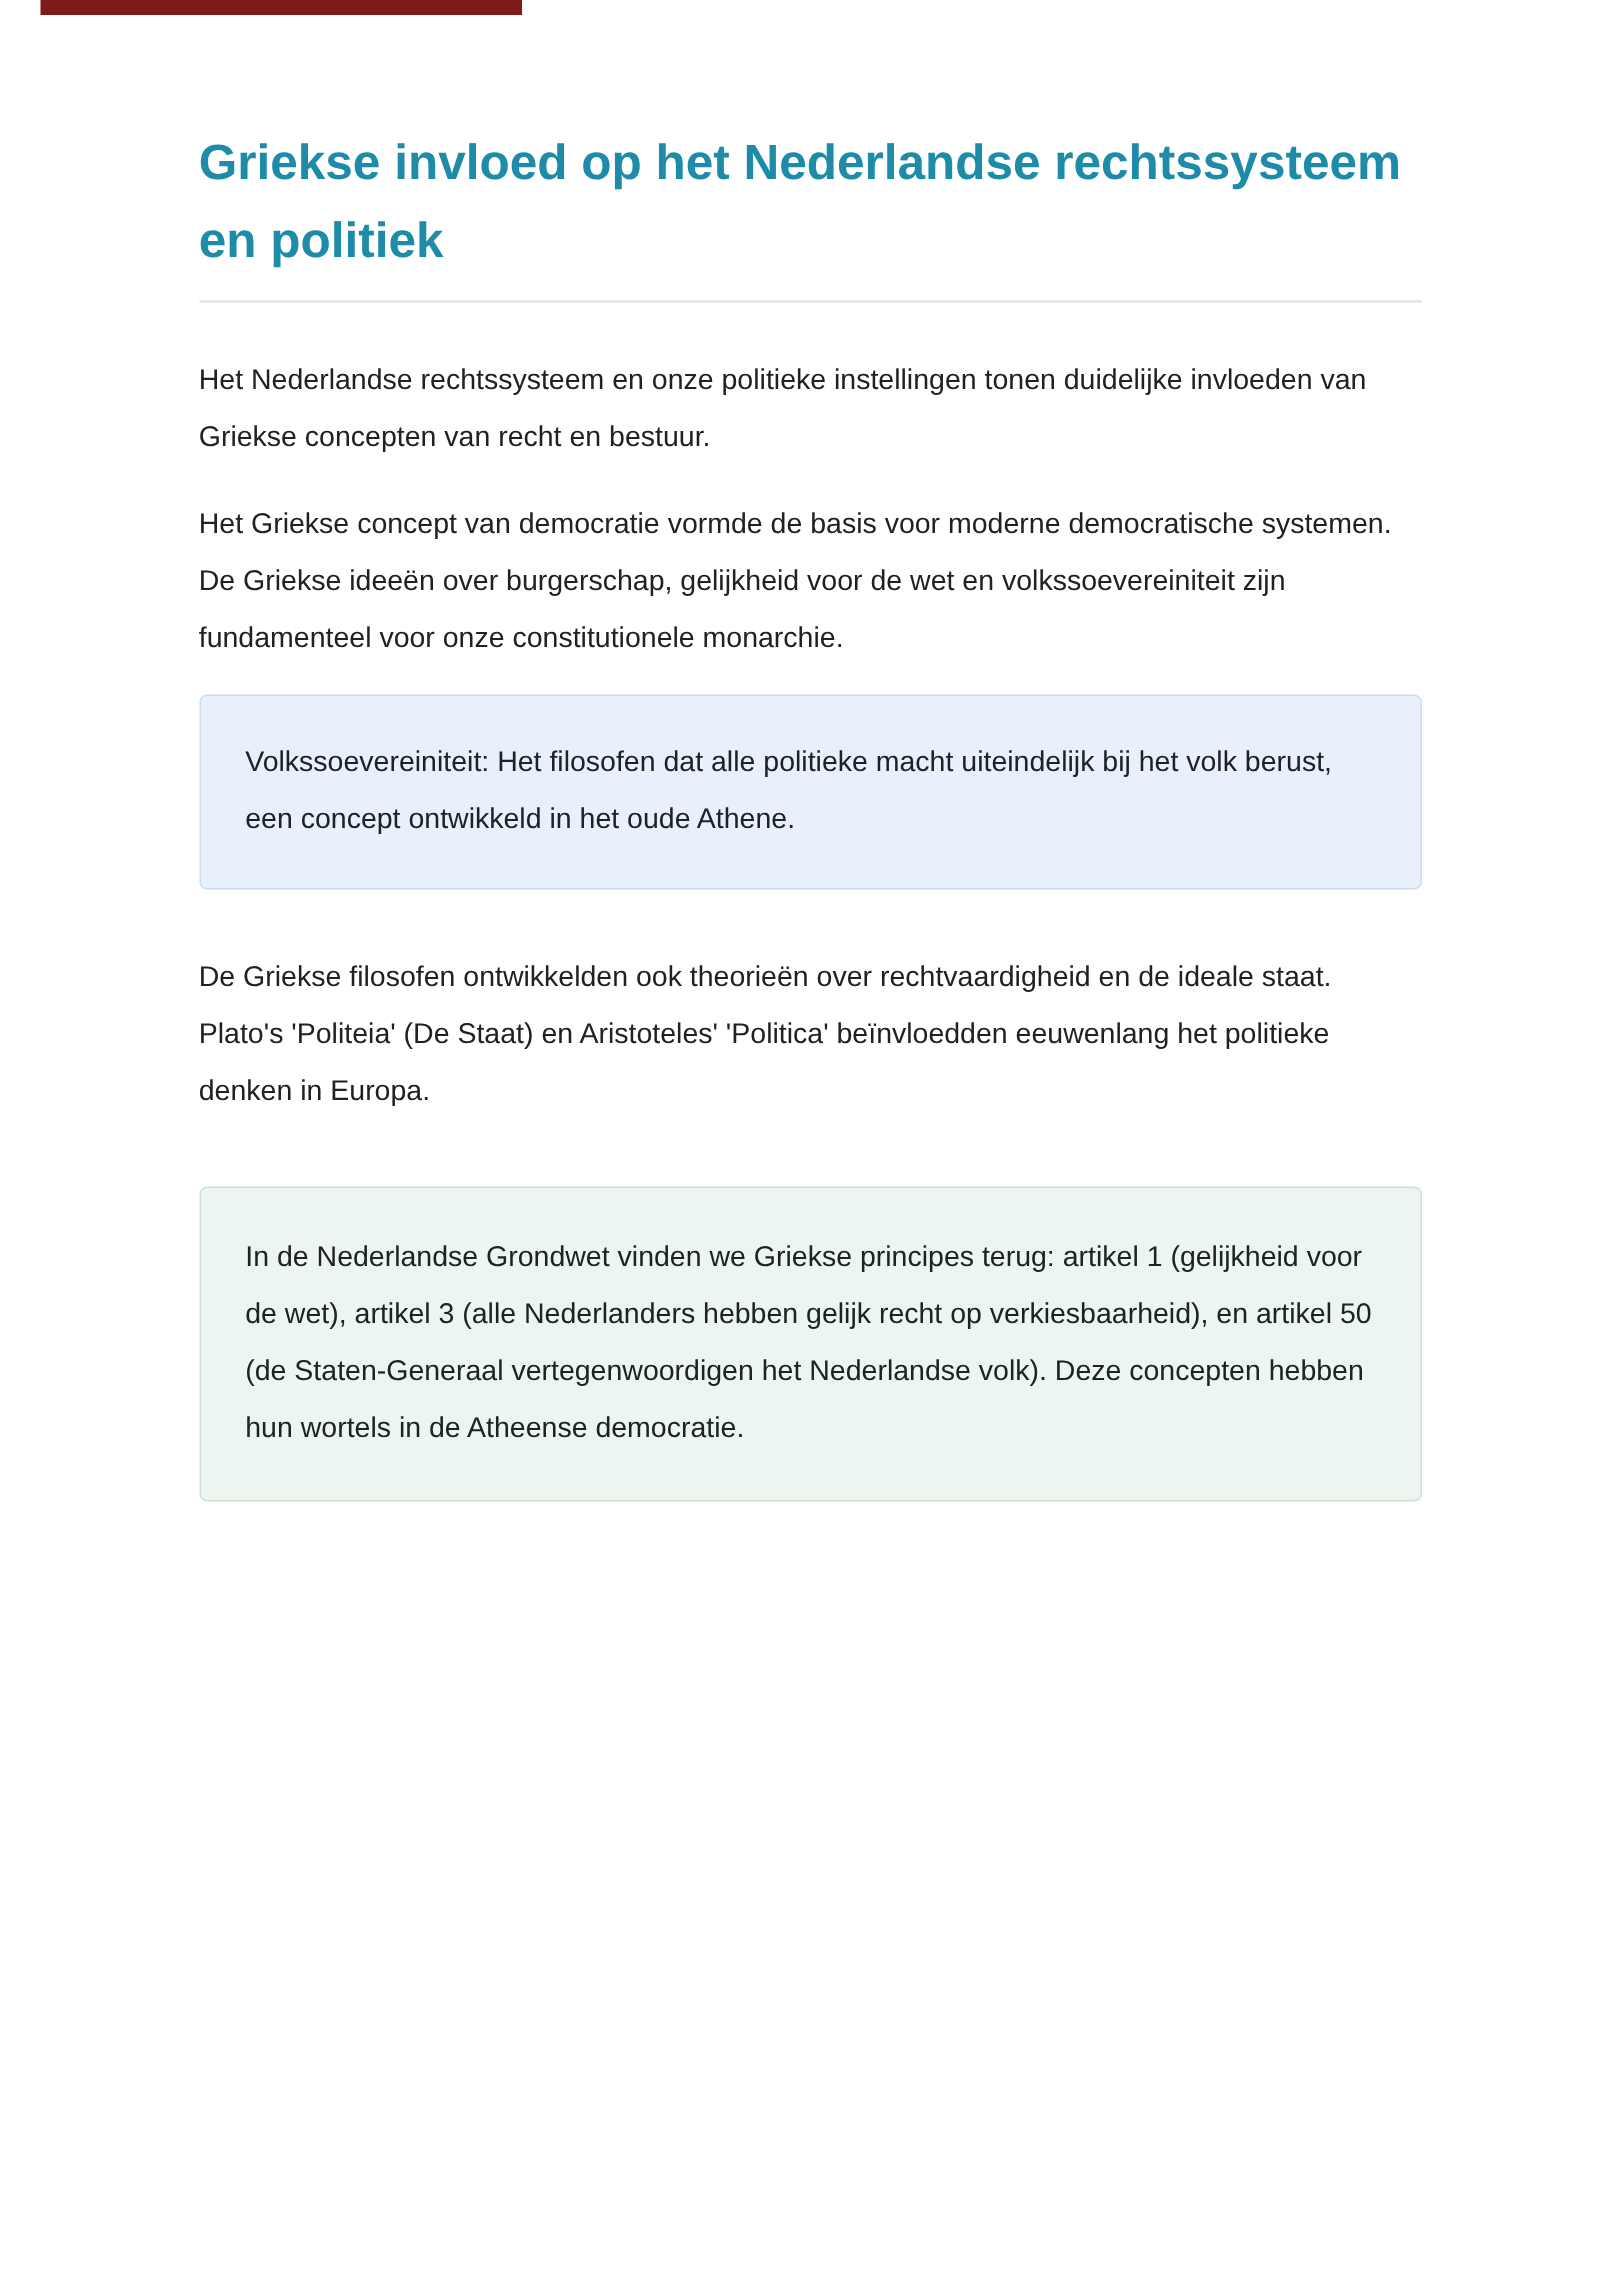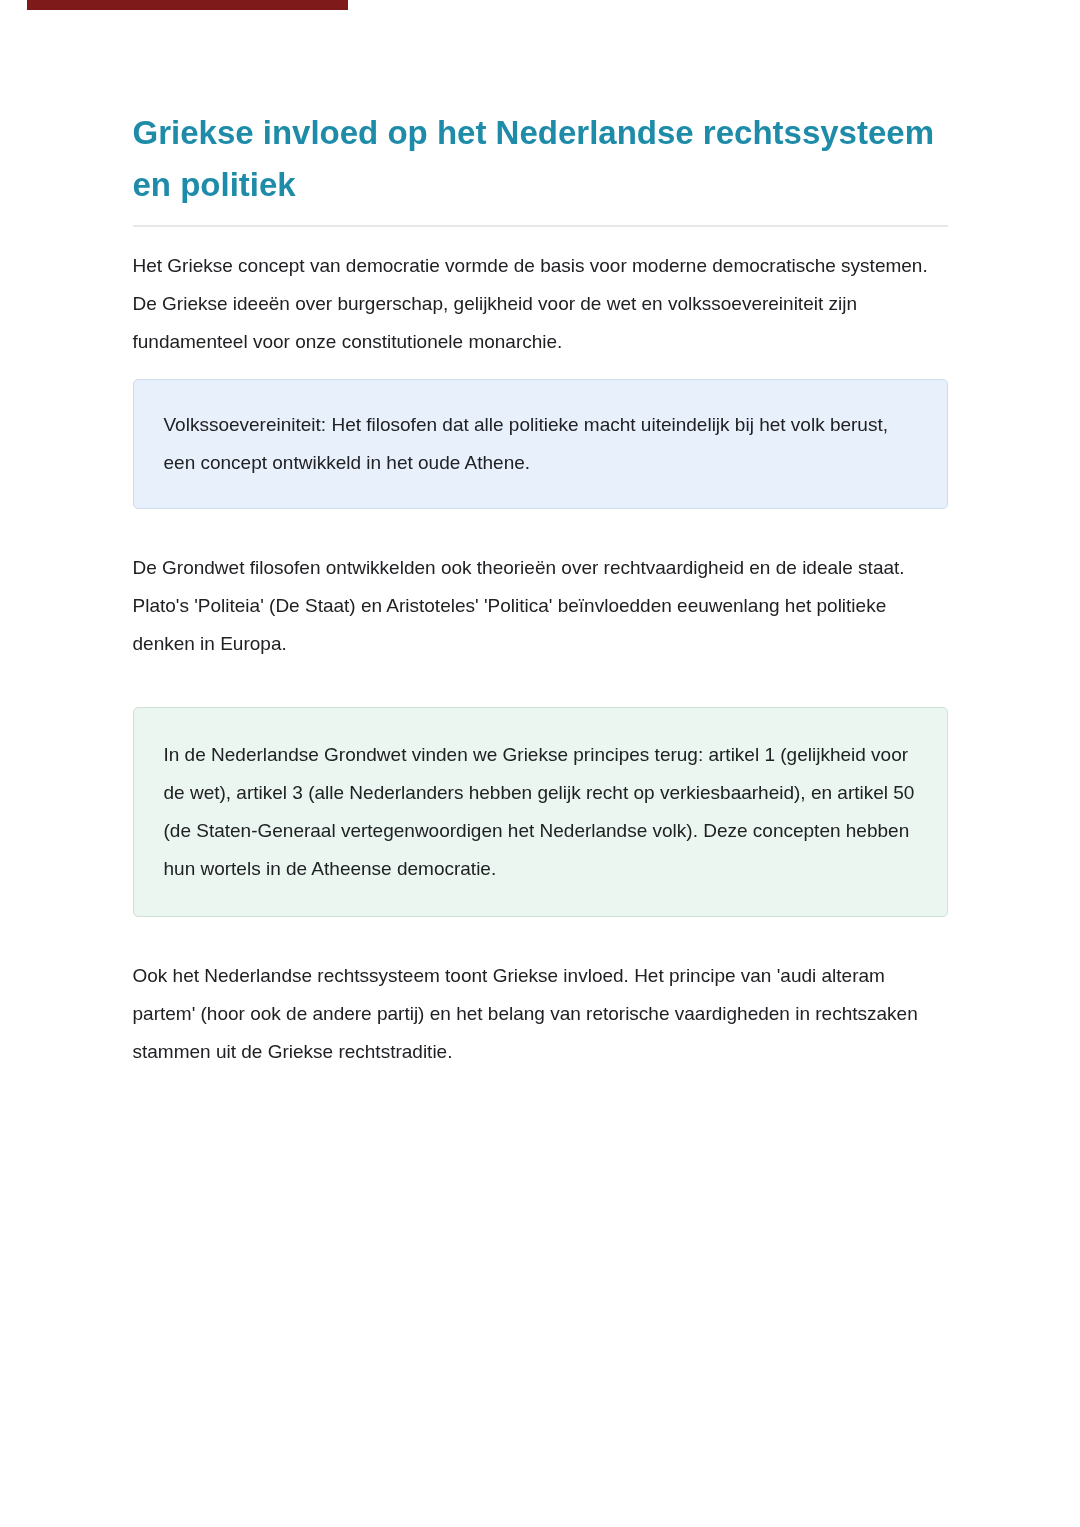--- a/index.html
+++ b/index.html
@@ -30,21 +30,21 @@
     position:absolute;
     top:0;
     left:27px;
     width:321px;
     height:10px;
     background:var(--top-bar-red);
   }
   .content{
     width:815px;
     margin:0 auto;
-    padding-top:107px;
+    padding-top:82px;
   }
   h1.page-title{
     color:var(--heading-teal);
     font-size:33px;
     font-weight:700;
     line-height:1.58;
     letter-spacing:0;
   }
   .title-divider{
     border:none;
@@ -91,29 +91,29 @@
 <body>
 
 <div class="top-accent-bar"></div>
 
 <main class="content">
 
   <h1 class="page-title">Griekse invloed op het Nederlandse rechtssysteem en politiek</h1>
 
   <hr class="title-divider">
 
+  <p class="body-text">Het Nederlandse rechtssysteem en onze politieke instellingen tonen duidelijke invloeden van Griekse concepten van recht en bestuur.</p>
 
 
   <p class="body-text after-heading">Het Griekse concept van democratie vormde de basis voor moderne democratische systemen. De Griekse ideeën over burgerschap, gelijkheid voor de wet en volkssoevereiniteit zijn fundamenteel voor onze constitutionele monarchie.</p>
 
   <div class="callout callout-definition">
     <p>Volkssoevereiniteit: Het filosofen dat alle politieke macht uiteindelijk bij het volk berust, een concept ontwikkeld in het oude Athene.</p>
   </div>
 
-  <p class="body-text after-callout">De Grondwet filosofen ontwikkelden ook theorieën over rechtvaardigheid en de ideale staat. Plato's 'Politeia' (De Staat) en Aristoteles' 'Politica' beïnvloedden eeuwenlang het politieke denken in Europa.</p>
+  <p class="body-text after-callout">De Griekse filosofen ontwikkelden ook theorieën over rechtvaardigheid en de ideale staat. Plato's 'Politeia' (De Staat) en Aristoteles' 'Politica' beïnvloedden eeuwenlang het politieke denken in Europa.</p>
 
   <div class="callout callout-example">
     <p>In de Nederlandse Grondwet vinden we Griekse principes terug: artikel 1 (gelijkheid voor de wet), artikel 3 (alle Nederlanders hebben gelijk recht op verkiesbaarheid), en artikel 50 (de Staten-Generaal vertegenwoordigen het Nederlandse volk). Deze concepten hebben hun wortels in de Atheense democratie.</p>
   </div>
 
-  <p class="body-text after-callout">Ook het Nederlandse rechtssysteem toont Griekse invloed. Het principe van 'audi alteram partem' (hoor ook de andere partij) en het belang van retorische vaardigheden in rechtszaken stammen uit de Griekse rechtstraditie.</p>
 
 </main>
 
 </body></html>

